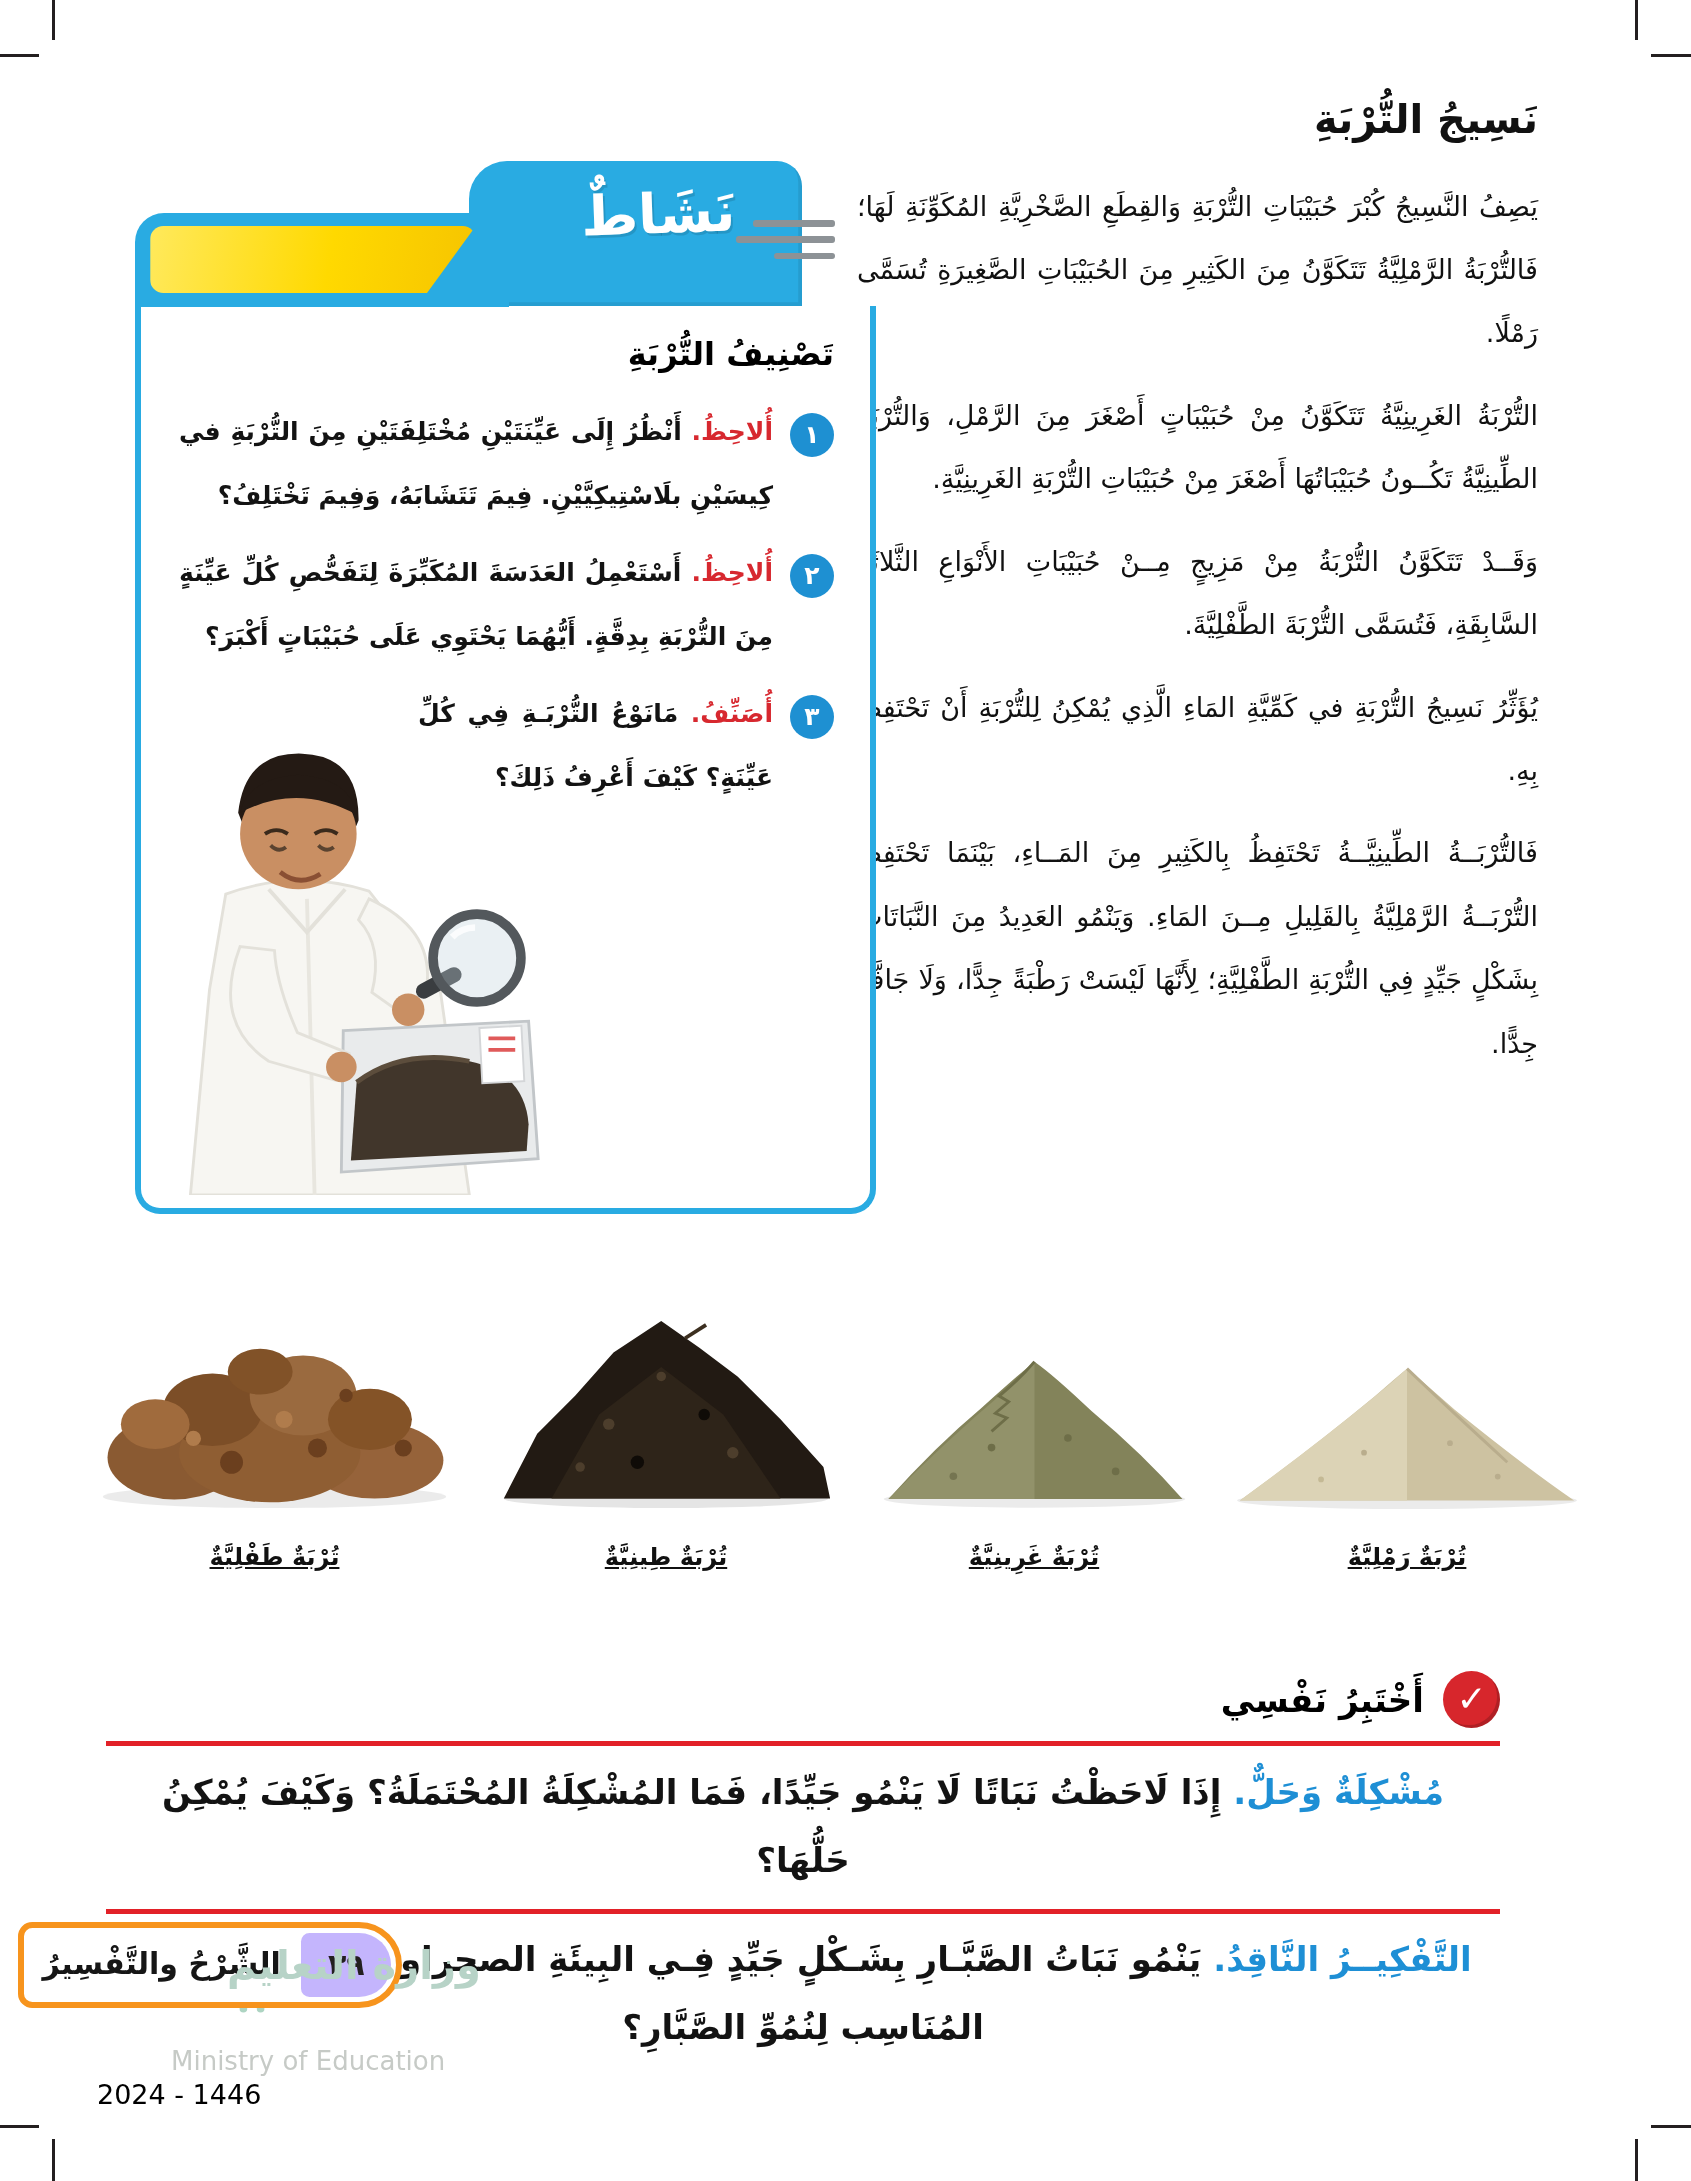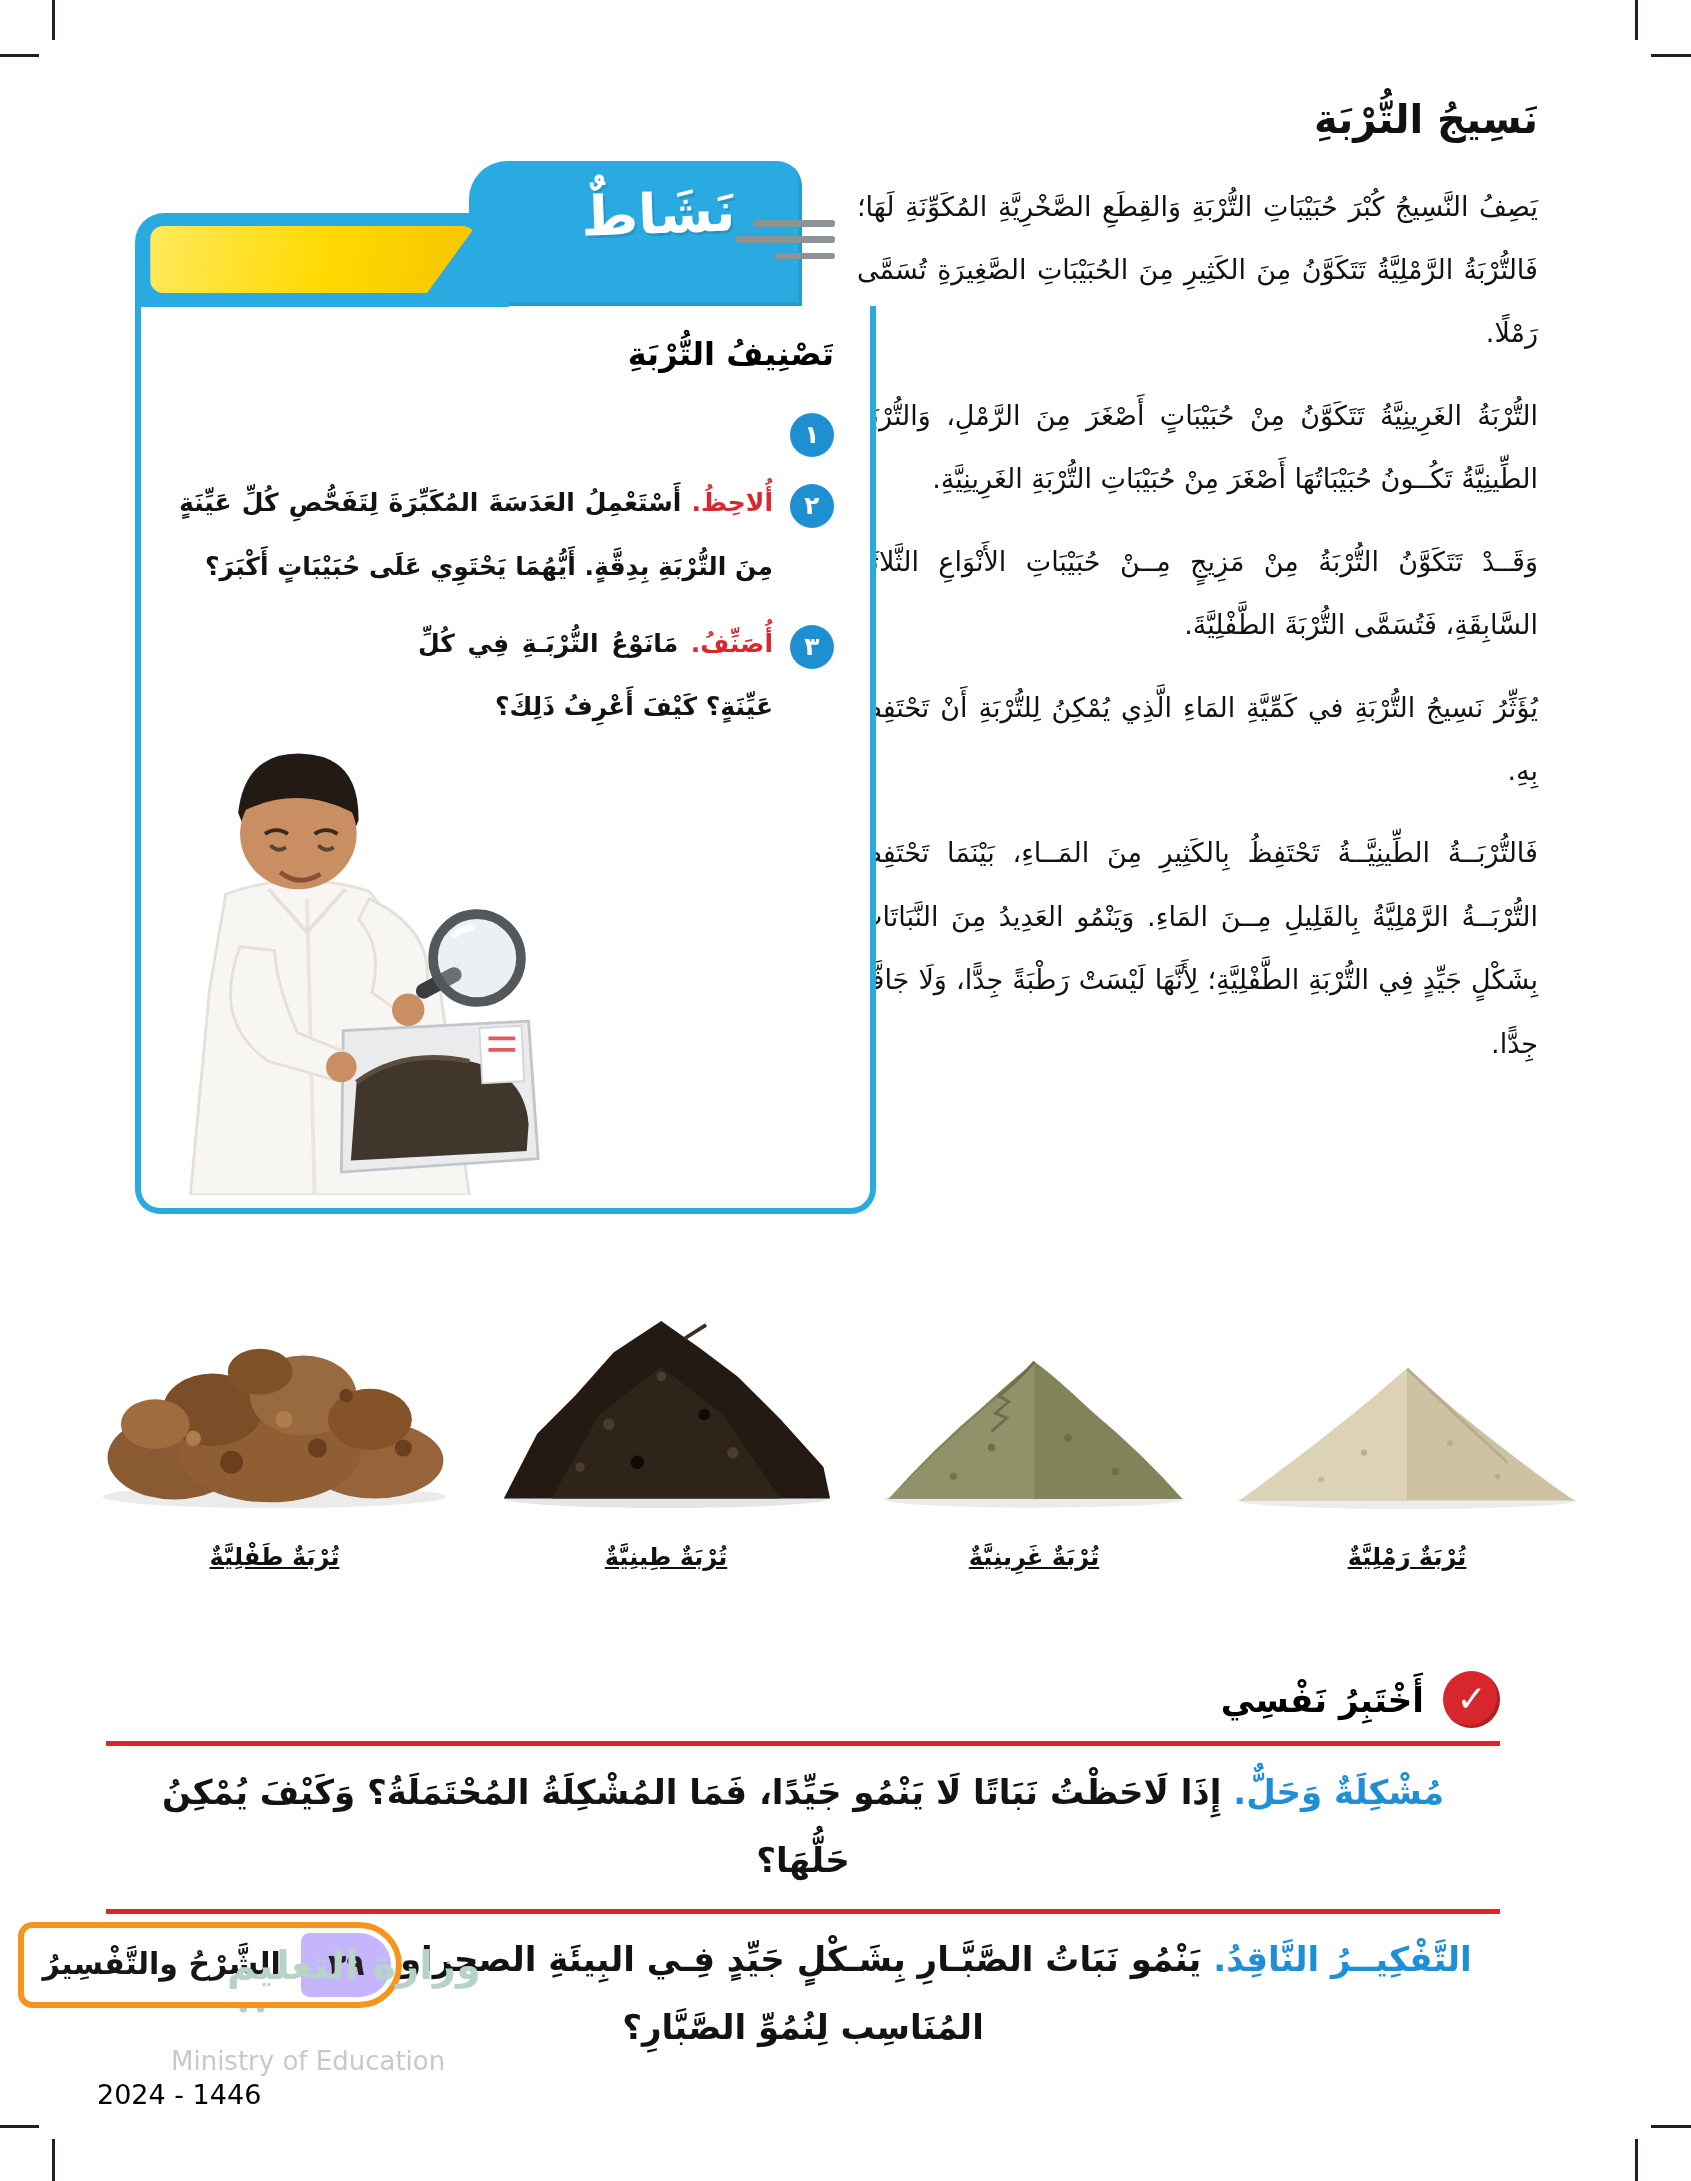--- a/index.html
+++ b/index.html
@@ -101,20 +101,24 @@
         <div class="sp3"></div>
     </div>
   </div>
 
   <div class="act-box">
     <div class="act-content">
       <div class="act-title">تَصْنِيفُ التُّرْبَةِ</div>
 
       <div class="step">
         <div class="step-num">١</div>
+        <div class="step-text">
+          <span class="lead">أُلاحِظُ.</span>
+          <span>أَنْظُرُ إِلَى عَيِّنَتَيْنِ مُخْتَلِفَتَيْنِ مِنَ التُّرْبَةِ في كِيسَيْنِ بلَاسْتِيكِيَّيْنِ. فِيمَ تَتَشَابَهُ، وَفِيمَ تَخْتَلِفُ؟</span>
+        </div>
       </div>
 
       <div class="step">
         <div class="step-num">٢</div>
         <div class="step-text">
           <span class="lead">أُلاحِظُ.</span>
           <span>أَسْتَعْمِلُ العَدَسَةَ المُكَبِّرَةَ لِتَفَحُّصِ كُلِّ عَيِّنَةٍ مِنَ التُّرْبَةِ بِدِقَّةٍ. أَيُّهُمَا يَحْتَوِي عَلَى حُبَيْبَاتٍ أَكْبَرَ؟</span>
         </div>
       </div>
 

